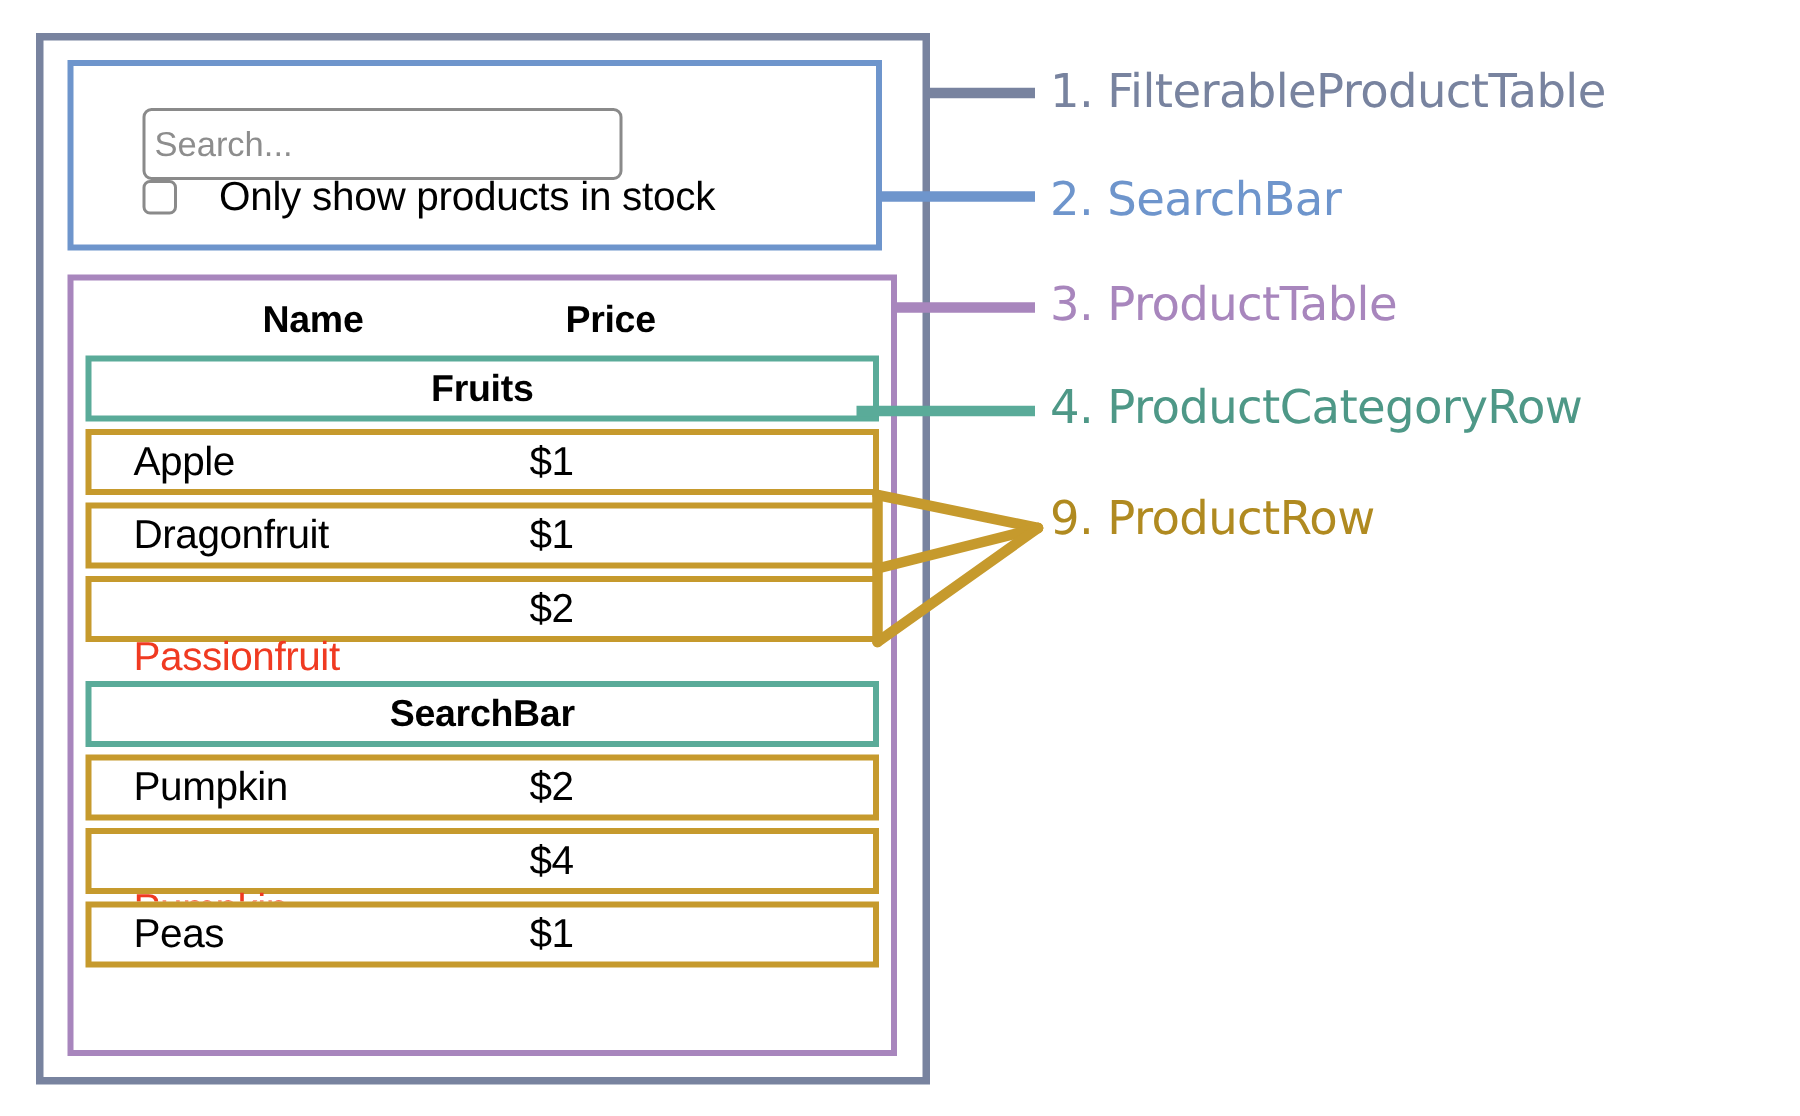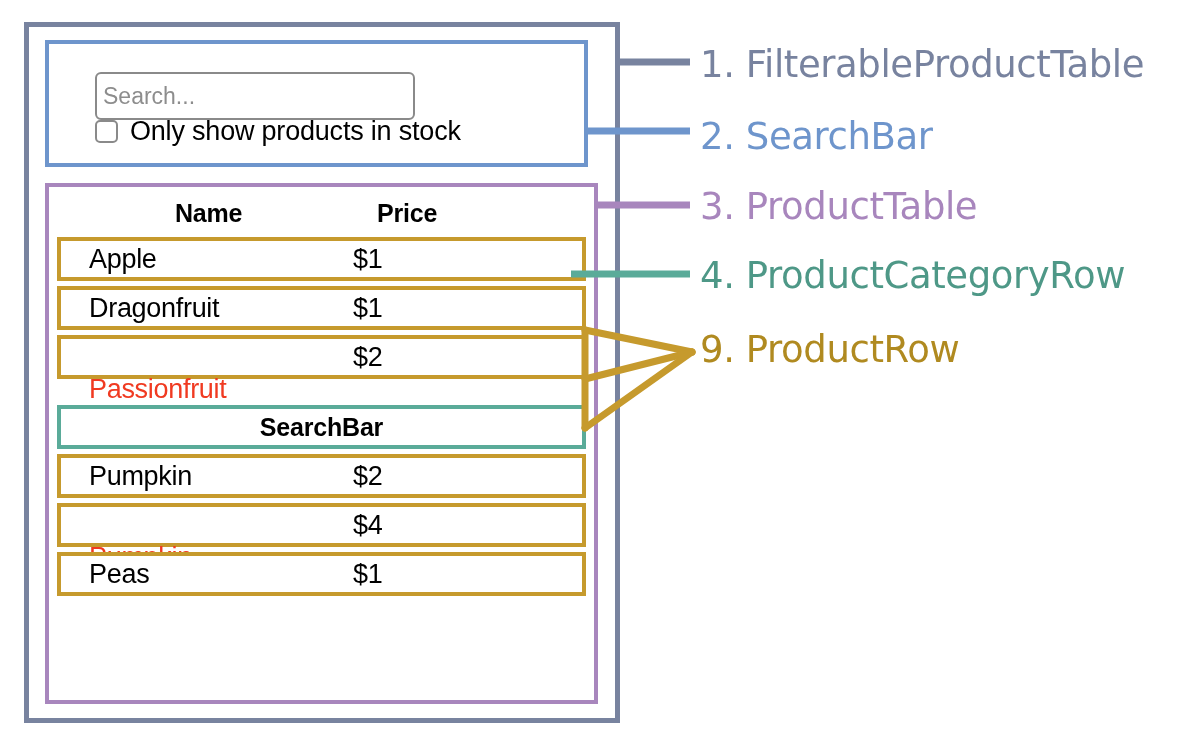--- a/index.html
+++ b/index.html
@@ -59,21 +59,21 @@
   #search-input::placeholder {
     color: #8d8d8d;
     opacity: 1;
   }
   .instock-row {
     position: absolute;
     left: 46px;
     top: 72px;
     display: flex;
     align-items: center;
-    gap: 12px;
+    gap: 28px;
   }
   #instock-checkbox {
     width: 23px;
     height: 23px;
     box-sizing: border-box;
     border: 2px solid #8a8a8a;
     border-radius: 5px;
     background: #ffffff;
     flex: none;
     appearance: none;
@@ -188,21 +188,21 @@
     position: absolute;
     left: 0;
     top: 0;
     width: 1200px;
     height: 744px;
   }
 
   .legend-label {
     position: absolute;
     font-family: "DejaVu Sans", sans-serif;
-    font-size: 37px;
+    font-size: 31px;
     letter-spacing: -0.4px;
     white-space: nowrap;
     line-height: 1;
   }
   #legend-1 { left: 700px; top: 46px;  color: #78839f; }
   #legend-2 { left: 700px; top: 118px; color: #6e95cc; }
   #legend-3 { left: 700px; top: 188px; color: #a886bd; }
   #legend-4 { left: 700px; top: 257px; color: #4e9887; }
   #legend-5 { left: 700px; top: 331px; color: #b08a20; }
 </style>
@@ -220,20 +220,23 @@
 </div>
 
 <div id="product-table">
   <div class="table-inner">
 
     <div id="table-header">
       <span class="th" id="th-name">Name</span>
       <span class="th" id="th-price">Price</span>
     </div>
 
+    <div class="category-row">
+      <span class="cat-label">Fruits</span>
+    </div>
 
     <div class="product-row">
       <span class="cell-name">Apple</span>
       <span class="cell-price">$1</span>
     </div>
     <div class="product-row">
       <span class="cell-name">Dragonfruit</span>
       <span class="cell-price">$1</span>
     </div>
     <div class="product-row">

